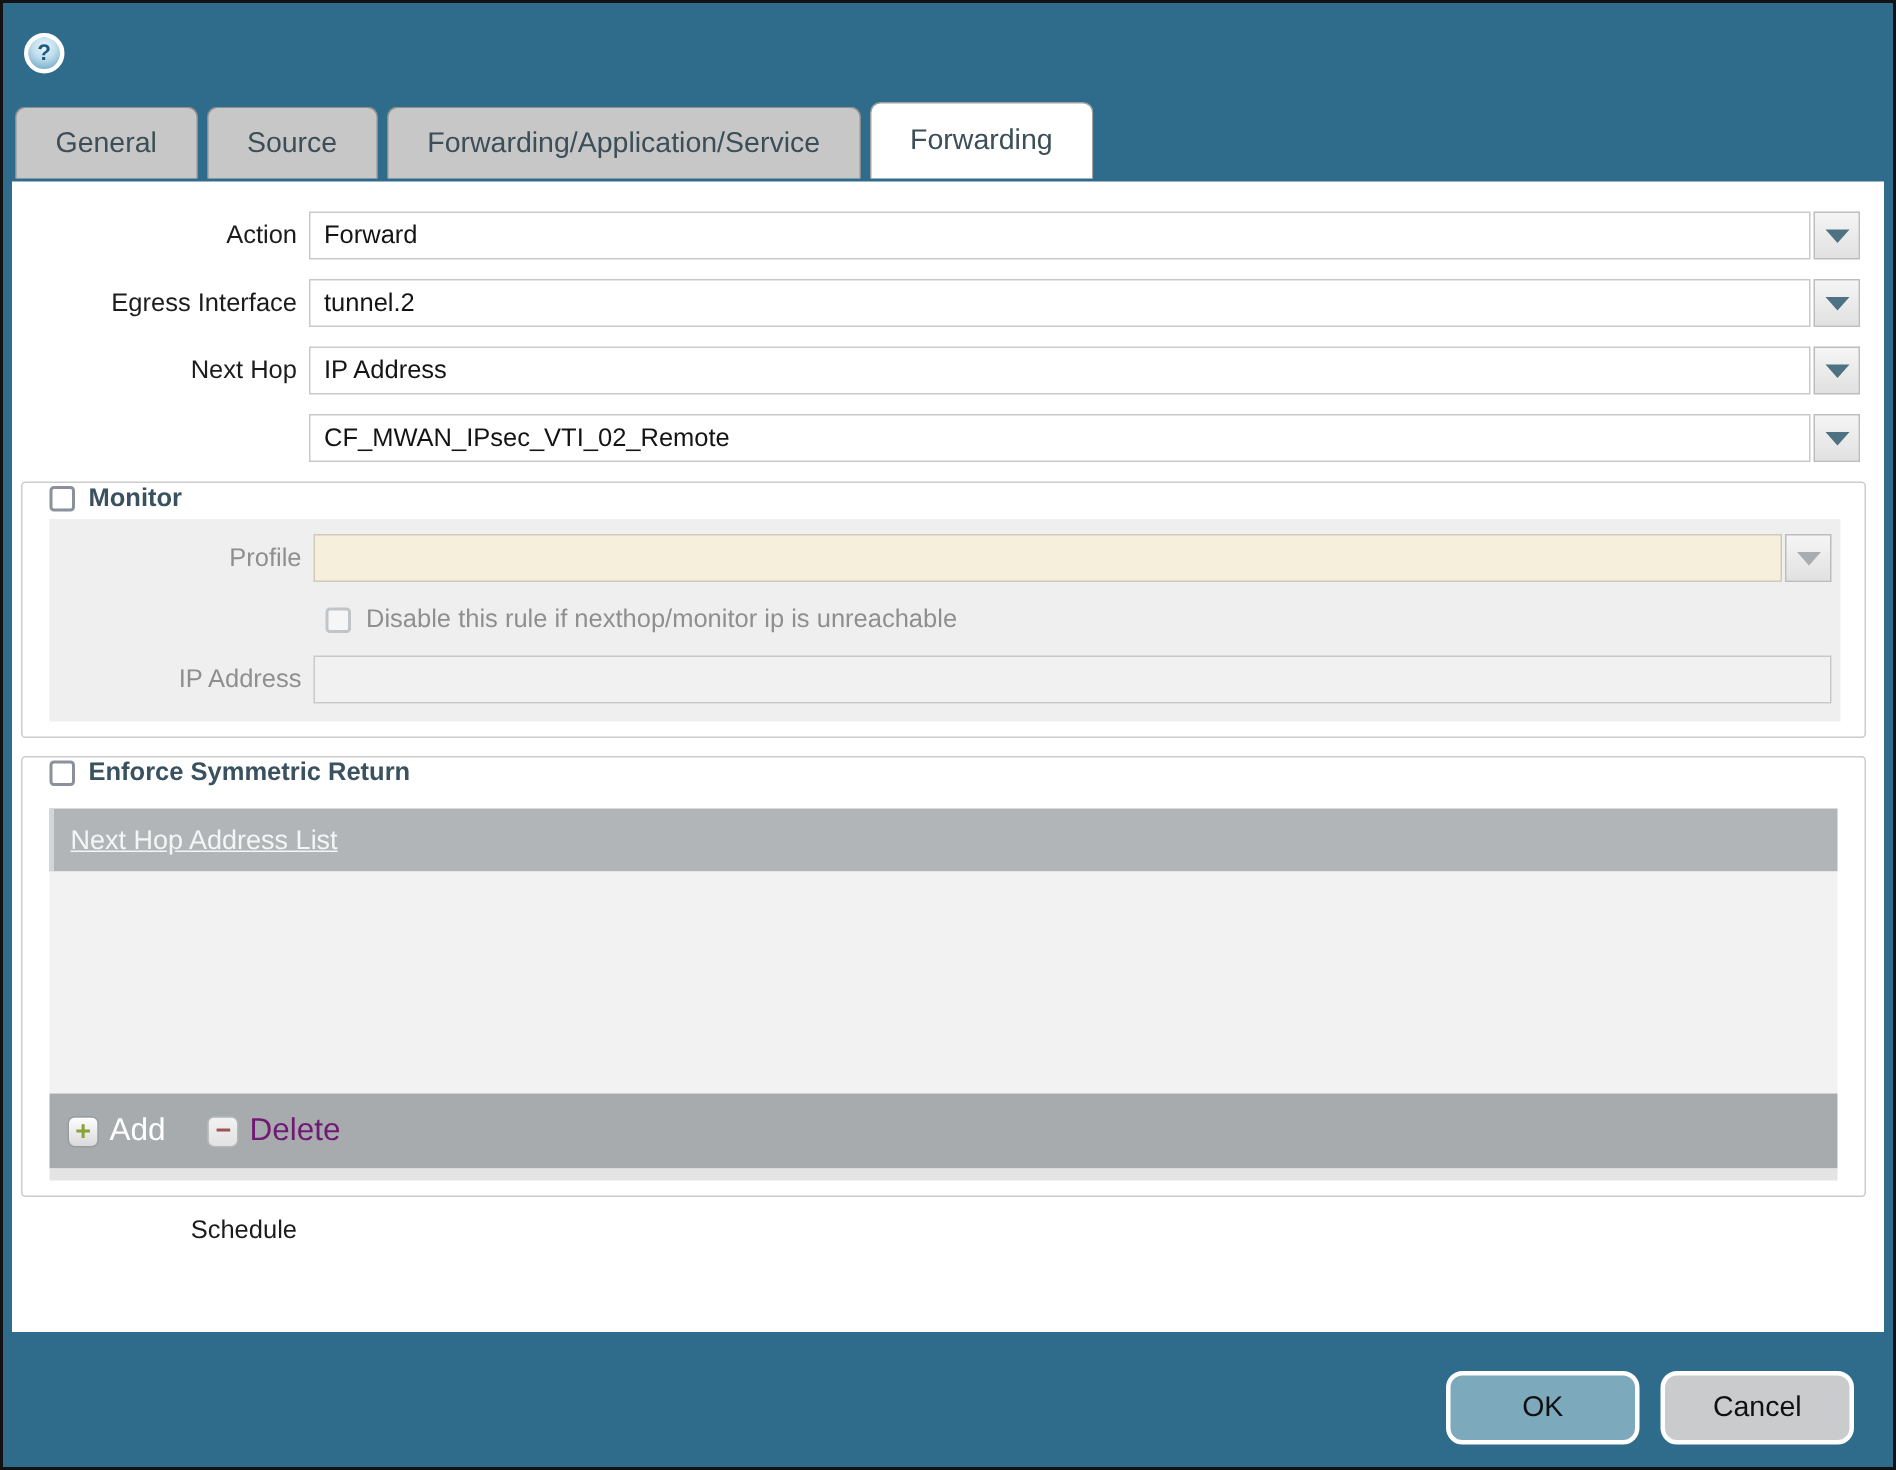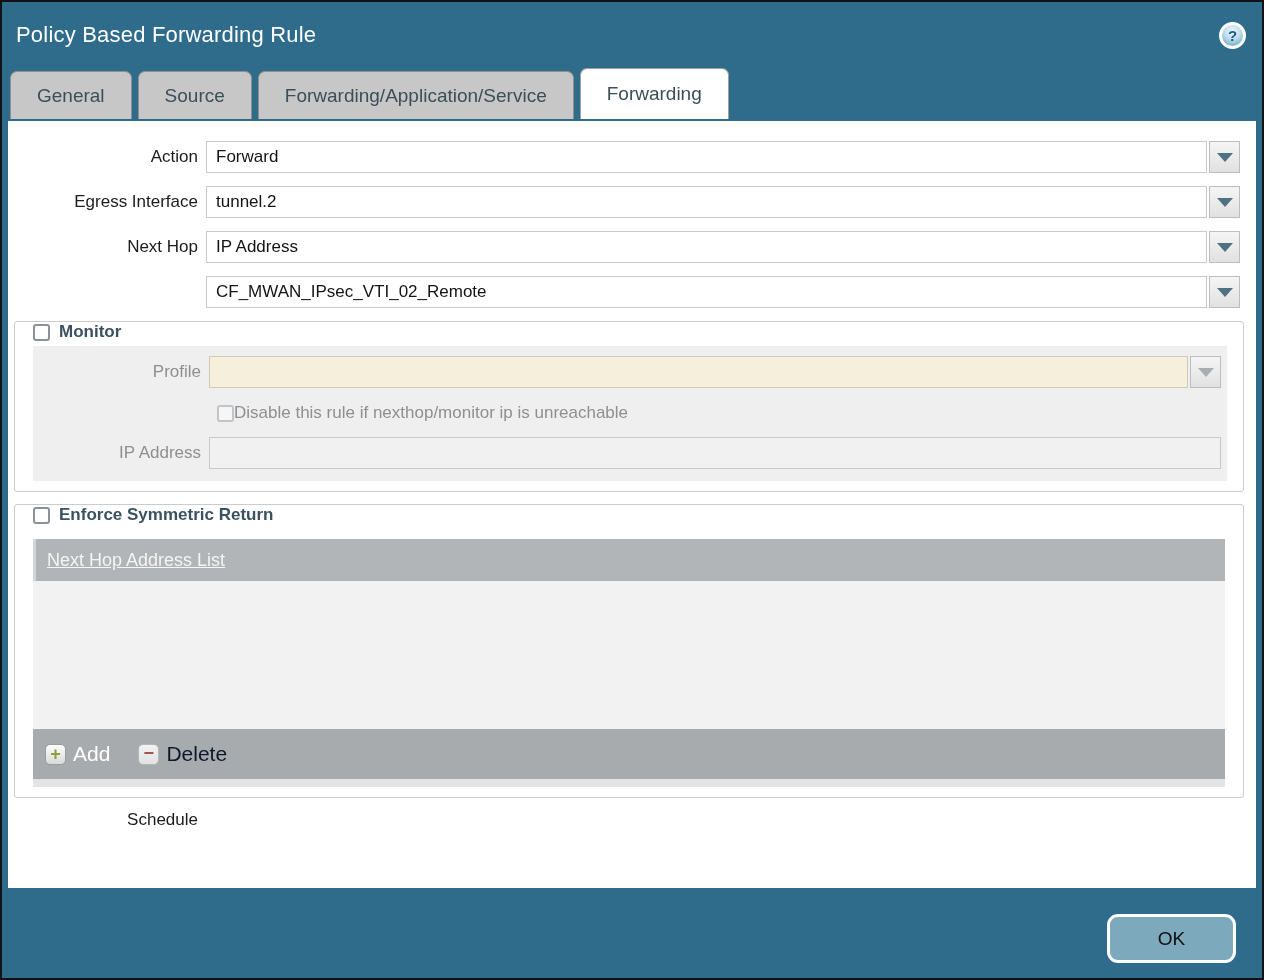--- a/index.html
+++ b/index.html
@@ -163,21 +163,21 @@
     border: 1px solid #cfcab8;
     height: 32px;
   }
   .input-disabled-gray {
     flex: 1;
     background: #f1f1f1;
     border: 1px solid #c9c9c9;
     height: 32px;
   }
   .check-row {
-    display: flex; align-items: center; 
+    display: flex; align-items: center; gap: 10px;
     margin: 15px 0 14px 184px;
   }
   .check-row-label { font-size: 17px; color: #8f8f8f; }
 
   
   .nh-table { margin: 10px 2px 0 2px; }
   .nh-table-header {
     height: 42px;
     background: #b1b5b7;
     border-left: 3px solid #d3d6d8;
@@ -208,21 +208,21 @@
     border: 1px solid #979da1;
     background: linear-gradient(#fefefe, #d9d9d9);
     display: flex; align-items: center; justify-content: center;
     font-size: 18px;
     font-weight: bold;
     line-height: 1;
   }
   .plus-glyph { color: #8ca13c; margin-top: -1px; }
   .minus-glyph { color: #a05050; margin-top: -3px; }
   .tbl-btn-label { font-size: 21px; color: #ffffff; }
-  .tbl-btn.disabled .tbl-btn-label { color: #0f172a; }
+  .tbl-btn.disabled .tbl-btn-label { color: #701a75; }
   .tbl-btn.disabled .sq-icon { border-color: #b3b7ba; background: linear-gradient(#f2f2f2, #e2e2e2); }
 
   
   .footer-btns {
     position: absolute;
     right: 26px;
     bottom: 15px;
     display: flex;
     gap: 14px;
   }
@@ -236,21 +236,20 @@
     display: flex; align-items: center; justify-content: center;
     cursor: pointer;
   }
   .btn-ok { background: #7da9bd; }
   .btn-cancel { background: #c9cbcc; }
 </style>
 </head>
 <body>
 
 <div class="titlebar">
-  <div class="dialog-title">Policy Based Forwarding Rule</div>
   <div class="help-icon">?</div>
 </div>
 
 <div class="tabbar">
   <div class="tab">General</div>
   <div class="tab">Source</div>
   <div class="tab">Forwarding/Application/Service</div>
   <div class="tab active">Forwarding</div>
 </div>
 
@@ -351,13 +350,14 @@
   </div>
 
   <div class="row">
     <div class="row-label">Schedule</div>
   </div>
 
 </div>
 
 <div class="footer-btns">
   <div class="btn btn-ok">OK</div>
+  <div class="btn btn-cancel">Cancel</div>
 </div>
 
 </body></html>

